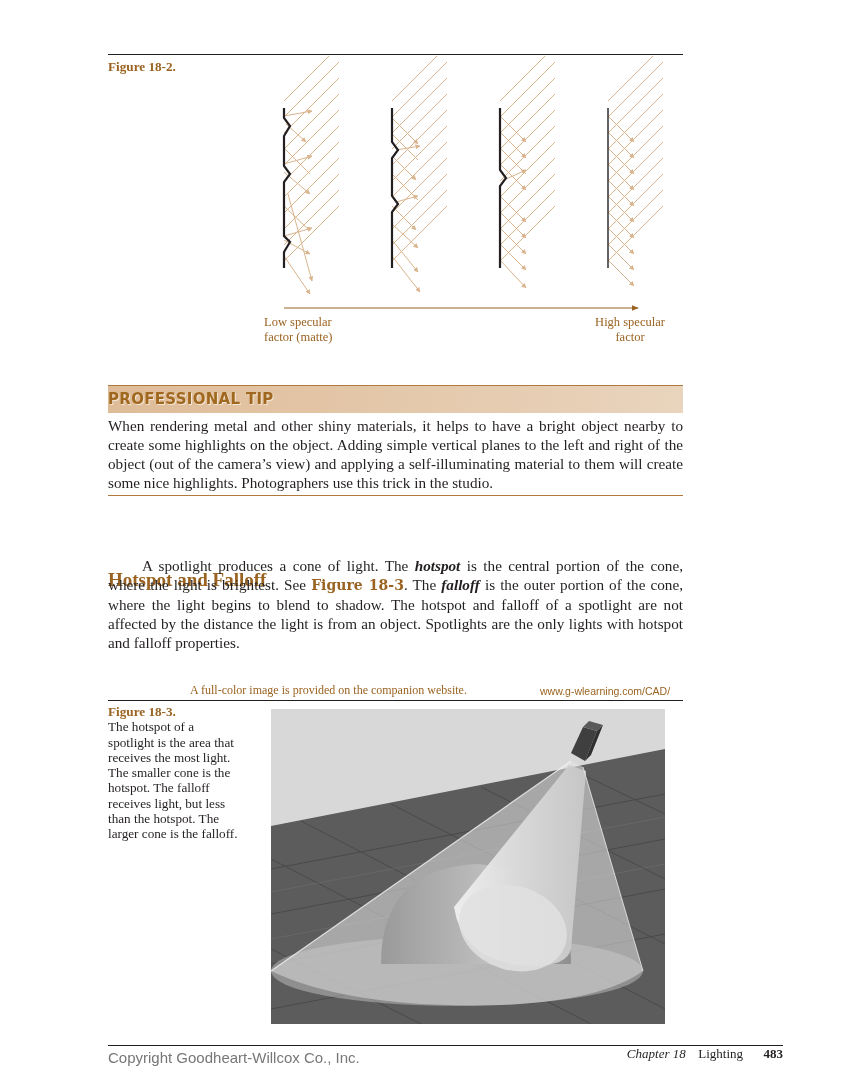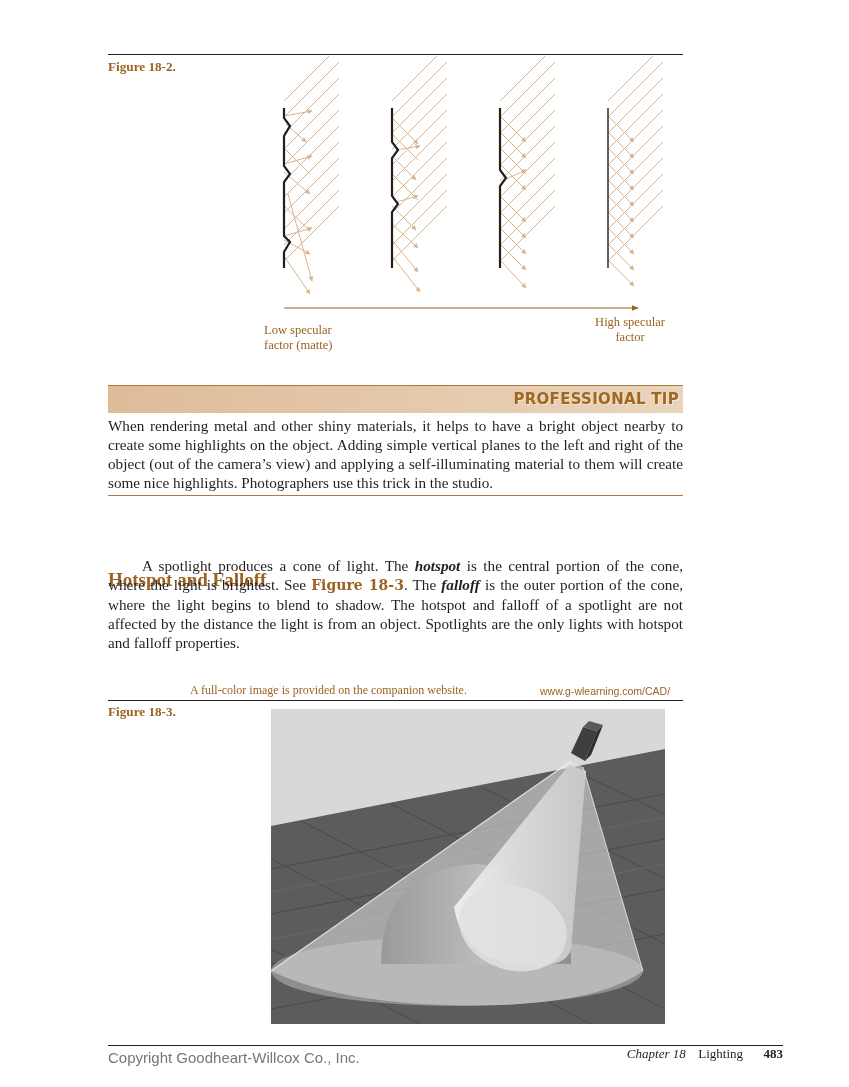--- a/index.html
+++ b/index.html
@@ -7,21 +7,21 @@
          font-family: "Liberation Serif", "DejaVu Serif", serif; color: #231f20; }
   .abs { position: absolute; }
   .rule { position: absolute; height: 0; }
   .brown { color: #9a6321; }
   .fig-caption { font-size: 13.2px; line-height: 15.3px; }
   .fig-caption .fig-num { color: #9a6321; font-weight: bold; }
   .body-text { font-size: 15.2px; line-height: 19px; text-align: justify; }
   .tip-banner { position: absolute; left: 108px; top: 385px; width: 575px; height: 27px;
     background: linear-gradient(90deg, #dfbc98 0%, #e9d4bd 100%);
     border-top: 1.5px solid #b07a3d; }
-  .tip-title { position: absolute; left: 0; right: 4px; top: 4px; text-align: right;
+  .tip-title { position: absolute; left: 0; right: 12px; top: 4px; text-align: left;
     font-family: "DejaVu Sans", "Liberation Sans", sans-serif; font-weight: bold;
     font-size: 15px; color: #a0681f; letter-spacing: 0.3px;
     text-shadow: 1px 1px 0 #f3e6d6; }
   .section-heading { font-size: 19px; font-weight: bold; color: #9a6321; }
   .indent { text-indent: 34px; }
   .companion-note { font-size: 12px; color: #9a6321; }
   .companion-url { font-family: "Liberation Sans", sans-serif; font-size: 10.5px; color: #9a6321; }
   .footer-copy { font-family: "Liberation Sans", sans-serif; font-size: 15px; color: #777; }
   .footer-right { font-size: 13px; }
 </style>
@@ -129,21 +129,21 @@
       <line x1="0" y1="172" x2="26" y2="198" marker-end="url(#ah)"></line>
       <line x1="0" y1="188" x2="26" y2="214" marker-end="url(#ah)"></line>
       <line x1="0" y1="204" x2="26" y2="230" marker-end="url(#ah)"></line>
     </g>
     <line x1="0" y1="52" x2="0" y2="212" stroke="#231f20" stroke-width="1.4"></line>
   </g>
 
   <line x1="34" y1="252" x2="388" y2="252" stroke="#9a6321" stroke-width="1.2" marker-end="url(#ahb)"></line>
 </svg>
 
-<div class="abs brown" style="left:264px; top:315px; font-size:12.5px; line-height:14.5px;margin-top:8px;">
+<div class="abs brown" style="left:264px; top:315px; font-size:12.5px; line-height:14.5px;">
   <span>Low specular</span><br>
   <span>factor (matte)</span>
 </div>
 <div class="abs brown" style="left:588px; top:315px; width:84px; text-align:center; font-size:12.5px; line-height:14.5px;">
   <span>High specular</span><br>
   <span>factor</span>
 </div>
 
 <div class="tip-banner">
   <div class="tip-title">PROFESSIONAL TIP</div>
@@ -154,20 +154,21 @@
 <div class="abs section-heading" style="left:108px; top:533px;margin-top:36px;">Hotspot and Falloff</div>
 
 <div class="abs body-text indent" style="left:108px; top:556px; width:575px;"><span>A spotlight produces a cone of light. The </span><b><i>hotspot</i></b><span> is the central portion of the cone, where the light is brightest. See </span><b class="brown" style="font-family:'DejaVu Serif','Liberation Serif',serif; font-size:14px;">Figure 18-3</b><span>. The </span><b><i>falloff</i></b><span> is the outer portion of the cone, where the light begins to blend to shadow. The hotspot and falloff of a spotlight are not affected by the distance the light is from an object. Spotlights are the only lights with hotspot and falloff properties.</span></div>
 
 <div class="abs companion-note" style="left:190px; top:683px;">A full-color image is provided on the companion website.</div>
 <div class="abs companion-url" style="left:540px; top:685px;">www.g-wlearning.com/CAD/</div>
 <div class="rule" style="left:108px; top:700px; width:575px; border-top:1.3px solid #231f20;"></div>
 
 <div class="abs fig-caption" style="left:108px; top:704px; width:132px;">
   <span class="fig-num">Figure 18-3.</span><br>
+  <span>The hotspot of a spotlight is the area that receives the most light. The smaller cone is the hotspot. The falloff receives light, but less than the hotspot. The larger cone is the falloff.</span>
 </div>
 
 <svg class="abs" style="left:271px; top:709px;" width="394" height="315" viewBox="0 0 394 315">
   <defs>
     <linearGradient id="hotspotGrad" x1="0" y1="0" x2="1" y2="0">
       <stop offset="0" stop-color="#f2f2f2"></stop>
       <stop offset="0.5" stop-color="#dcdcdc"></stop>
       <stop offset="1" stop-color="#c9c9c9"></stop>
     </linearGradient>
     <linearGradient id="domeGrad" x1="0" y1="0" x2="1" y2="0">

